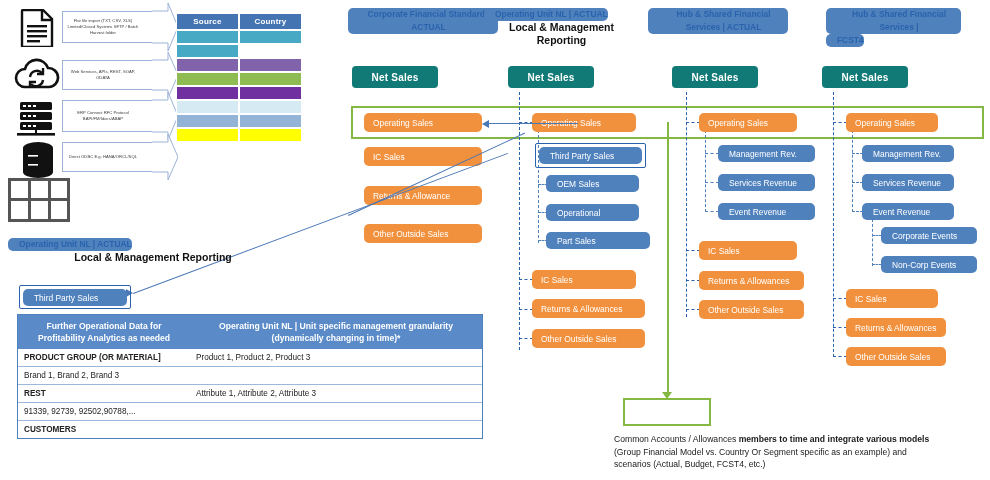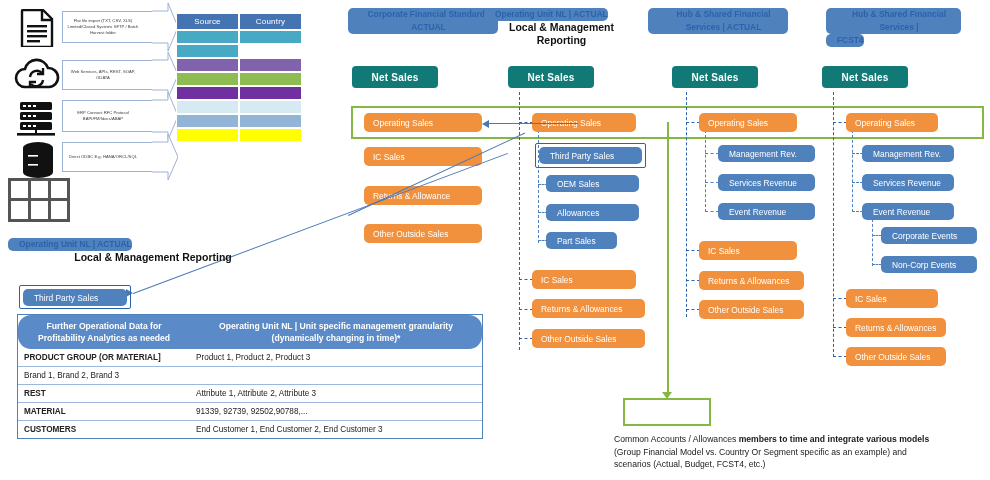--- a/index.html
+++ b/index.html
@@ -11,21 +11,21 @@
   .icon-box{position:absolute;display:flex;align-items:center;justify-content:center;}
   .arrow-cal{position:absolute;box-sizing:border-box;border:1px solid #9cb2d6;background:#fff;}
   .arrow-cal .atxt{position:absolute;left:4px;right:14px;top:50%;transform:translateY(-50%);
       text-align:center;font-size:4.2px;line-height:1.45;color:#3b3b3b;}
 
   
   .st-table{position:absolute;left:176px;top:13px;width:126px;}
   .st-row{display:flex;height:14px;}
   .st-cell{flex:1 1 50%;box-sizing:border-box;border:1px solid #ffffff;}
   .st-head{height:17px;}
-  .st-head .st-cell{background:#4574b2;color:#fff;font-weight:normal;font-size:8px;
+  .st-head .st-cell{background:#4574b2;color:#fff;font-weight:bold;font-size:8px;
       display:flex;align-items:center;justify-content:center;letter-spacing:.2px;}
 
   
   .grid-glyph{position:absolute;left:8px;top:178px;width:62px;height:44px;}
   .grid-glyph div{position:absolute;background:#555;}
 
   
   .col-head{position:absolute;text-align:center;font-size:10.5px;line-height:13px;font-weight:bold;}
   .col-head .blue{color:#2a63ad;}
   .col-head .black{color:#111;}
@@ -52,21 +52,21 @@
   
   .sel-outline{position:absolute;border:1.6px solid #2a63ad;box-sizing:border-box;border-radius:2px;}
 
   
   .bl-head{position:absolute;left:8px;top:238px;width:290px;text-align:center;
      font-size:10.5px;line-height:13px;font-weight:bold;}
 
   .dtable{position:absolute;left:17px;top:314px;width:466px;border:1px solid #4f81bd;
      box-sizing:border-box;font-size:8.2px;}
   .dtable .r{display:flex;border-top:1px solid #9bb7dc;}
-  .dtable .r:first-child{border-top:none;border-radius:13px;}
+  .dtable .r:first-child{border-top:none;}
   .dtable .c1{width:172px;box-sizing:border-box;padding:4px 6px;font-weight:bold;}
   .dtable .c2{flex:1;box-sizing:border-box;padding:4px 6px;}
   .dtable .hdr{background:#5a8bc8;color:#fff;font-weight:bold;text-align:center;font-size:8.6px;}
   .dtable .hdr .c1,.dtable .hdr .c2{padding:5px 6px;line-height:12px;}
 
   
   .caption{position:absolute;left:614px;top:433px;width:372px;font-size:8.6px;line-height:12.5px;color:#1a1a1a;}
   .caption b{font-weight:bold;}
 
   
@@ -282,22 +282,22 @@
 <div class="orange" style="left:364px;top:113px;width:118px;height:19px;">Operating Sales</div>
 <div class="orange" style="left:364px;top:147px;width:118px;height:19px;">IC Sales</div>
 <div class="orange" style="left:364px;top:186px;width:118px;height:19px;">Returns &amp; Allowance</div>
 <div class="orange" style="left:364px;top:224px;width:118px;height:19px;">Other Outside Sales</div>
 
 <div class="teal" style="left:508px;top:66px;width:86px;height:22px;">Net Sales</div>
 <div class="orange" style="left:532px;top:113px;width:104px;height:19px;">Operating Sales</div>
 <div class="sel-outline" style="left:535px;top:143px;width:111px;height:25px;"></div>
 <div class="blue" style="left:539px;top:147px;width:103px;height:17px;">Third Party Sales</div>
 <div class="blue" style="left:546px;top:175px;width:93px;height:17px;">OEM Sales</div>
-<div class="blue" style="left:546px;top:204px;width:93px;height:17px;">Allowances</div>
-<div class="blue" style="left:546px;top:232px;width:71px;height:17px;">Part Sales</div>
+<div class="blue" style="left:546px;top:204px;width:93px;height:17px;">Operational</div>
+<div class="blue" style="left:546px;top:232px;width:104px;height:17px;">Part Sales</div>
 <div class="orange" style="left:532px;top:270px;width:104px;height:19px;">IC Sales</div>
 <div class="orange" style="left:532px;top:299px;width:113px;height:19px;">Returns &amp; Allowances</div>
 <div class="orange" style="left:532px;top:329px;width:113px;height:19px;">Other Outside Sales</div>
 
 <div class="teal" style="left:672px;top:66px;width:86px;height:22px;">Net Sales</div>
 <div class="orange" style="left:699px;top:113px;width:98px;height:19px;">Operating Sales</div>
 <div class="blue" style="left:718px;top:145px;width:97px;height:17px;">Management Rev.</div>
 <div class="blue" style="left:718px;top:174px;width:97px;height:17px;">Services Revenue</div>
 <div class="blue" style="left:718px;top:203px;width:97px;height:17px;">Event Revenue</div>
 <div class="orange" style="left:699px;top:241px;width:98px;height:19px;">IC Sales</div>
@@ -346,26 +346,24 @@
         <div class="c2">Product 1, Product 2, Product 3</div>
       </div>
       <div class="r">
         <div class="c2">Brand 1, Brand 2, Brand 3</div>
       </div>
       <div class="r">
         <div class="c1">REST</div>
         <div class="c2">Attribute 1, Attribute 2, Attribute 3</div>
       </div>
       <div class="r">
-        <div class="c1">MATERIAL</div>
         <div class="c2">91339, 92739, 92502,90788,...</div>
       </div>
       <div class="r">
         <div class="c1">CUSTOMERS</div>
-        <div class="c2">End Customer 1, End Customer 2, End Customer 3</div>
       </div>
     </div>
 </div>
 
 <div class="caption">
   <span>Common Accounts / Allowances </span><b>members to time and integrate various models</b><br>
   <span>(Group Financial Model vs. Country Or Segment specific as an example) and</span><br>
   <span>scenarios (Actual, Budget, FCST4, etc.)</span>
 </div>
 

